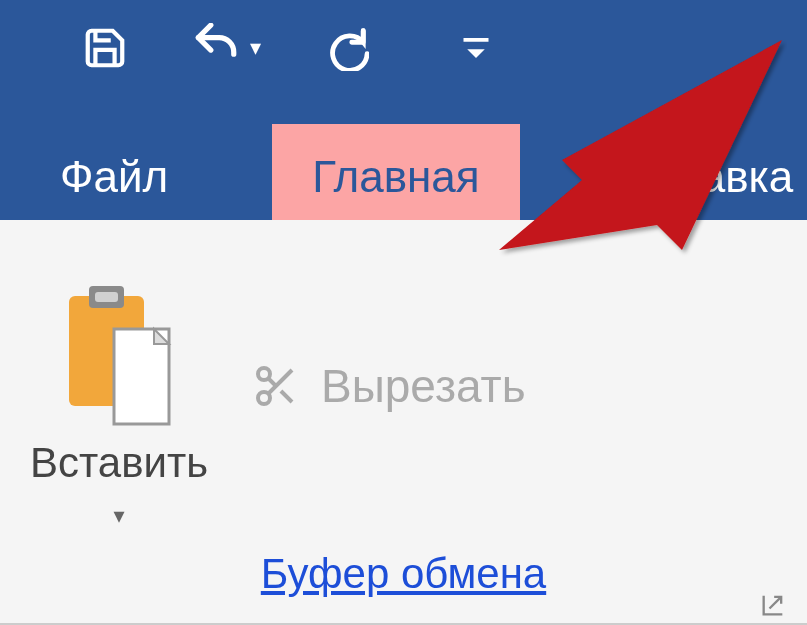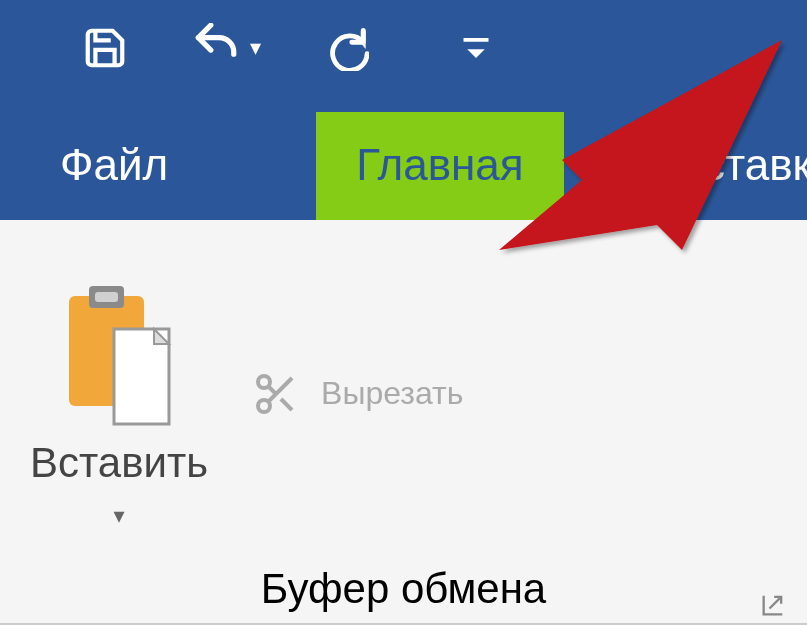--- a/index.html
+++ b/index.html
@@ -32,31 +32,31 @@
       gap: 10px;
     }
     .tabs-row {
       background: #2b579a;
       height: 125px;
       display: flex;
       align-items: flex-end;
       position: relative;
     }
     .tab {
-      padding: 28px 40px 30px;
+      padding: 28px 40px 18px;
       font-size: 44px;
       color: #fff;
       cursor: pointer;
       white-space: nowrap;
     }
     .tab-file { padding-left: 60px; padding-right: 60px; }
     .tab-active {
-      background: #84cc16;
+      background: #fca5a5;
       color: #2b579a;
-      margin-left: 88px;
+      margin-left: 44px;
       margin-right: 70px;
     }
     .arrow {
       position: absolute;
       top: -60px;
       right: 20px;
       pointer-events: none;
     }
     .ribbon {
       background: #f5f5f5;
@@ -97,41 +97,42 @@
       flex-direction: column;
       justify-content: center;
       gap: 15px;
       padding-top: 10px;
       padding-left: 10px;
     }
     .action-item {
       display: flex;
       align-items: center;
       gap: 18px;
-      font-size: 32px;
+      font-size: 46px;
       cursor: pointer;
     }
     .action-disabled { color: #aaa; }
     .action-enabled { color: #444; }
     .action-icon {
       width: 55px;
       height: 55px;
       display: flex;
       align-items: center;
       justify-content: center;
       flex-shrink: 0;
     }
     .group-label-row {
       display: flex;
       align-items: center;
       justify-content: center;
-      padding: 8px 20px 10px;
+      padding: 8px 20px 25px;
       font-size: 42px;
-      color: #000000;
+      color: #1d4ed8;
       position: relative;
+      text-decoration: underline;
     }
     .dialog-launcher {
       position: absolute;
       right: 18px;
       bottom: 12px;
       width: 30px;
       height: 30px;
       cursor: pointer;
     }
   </style>

